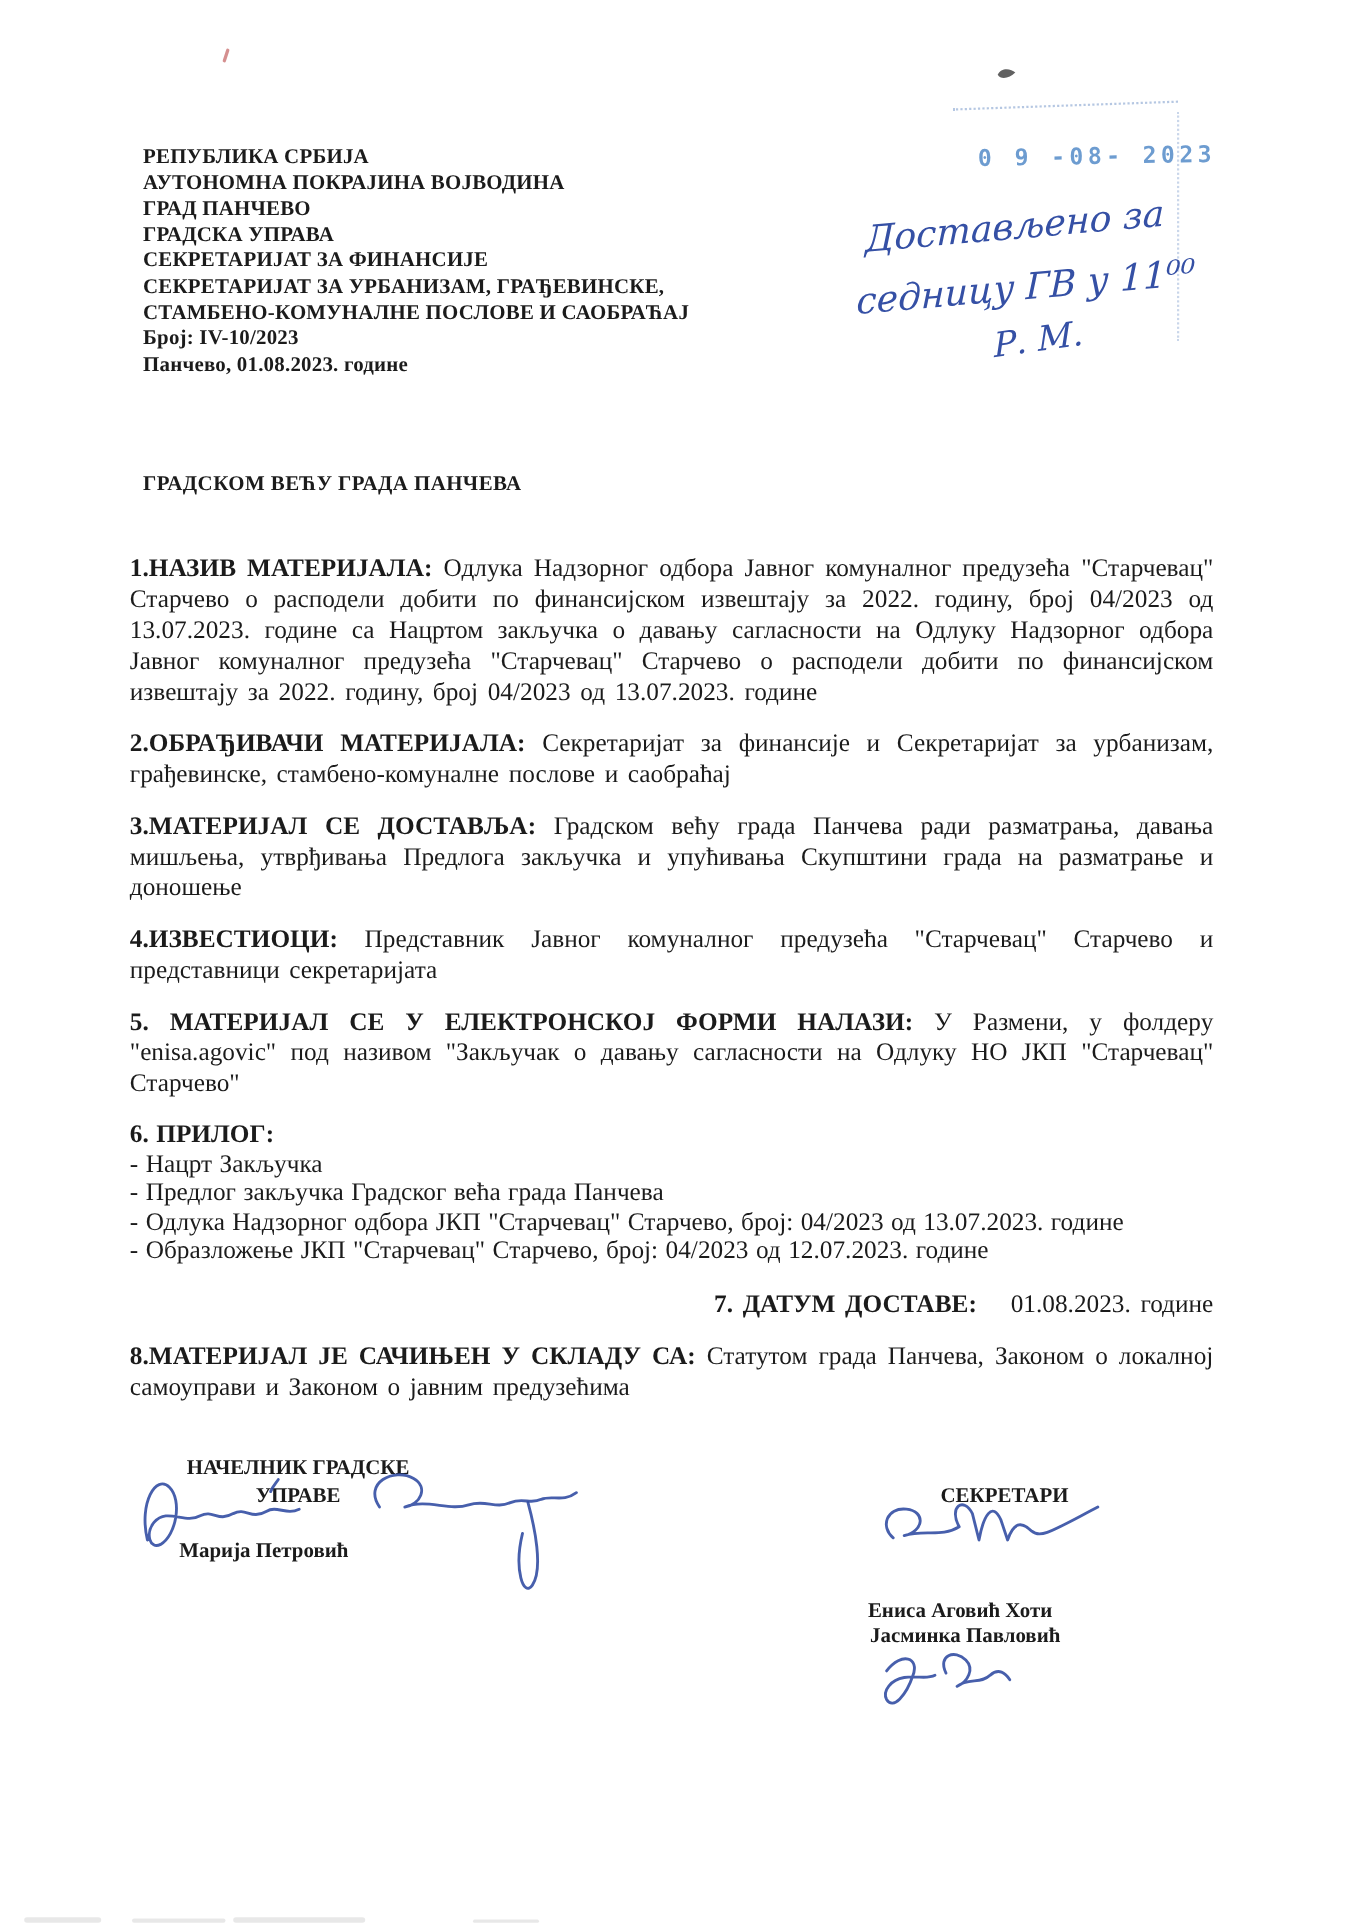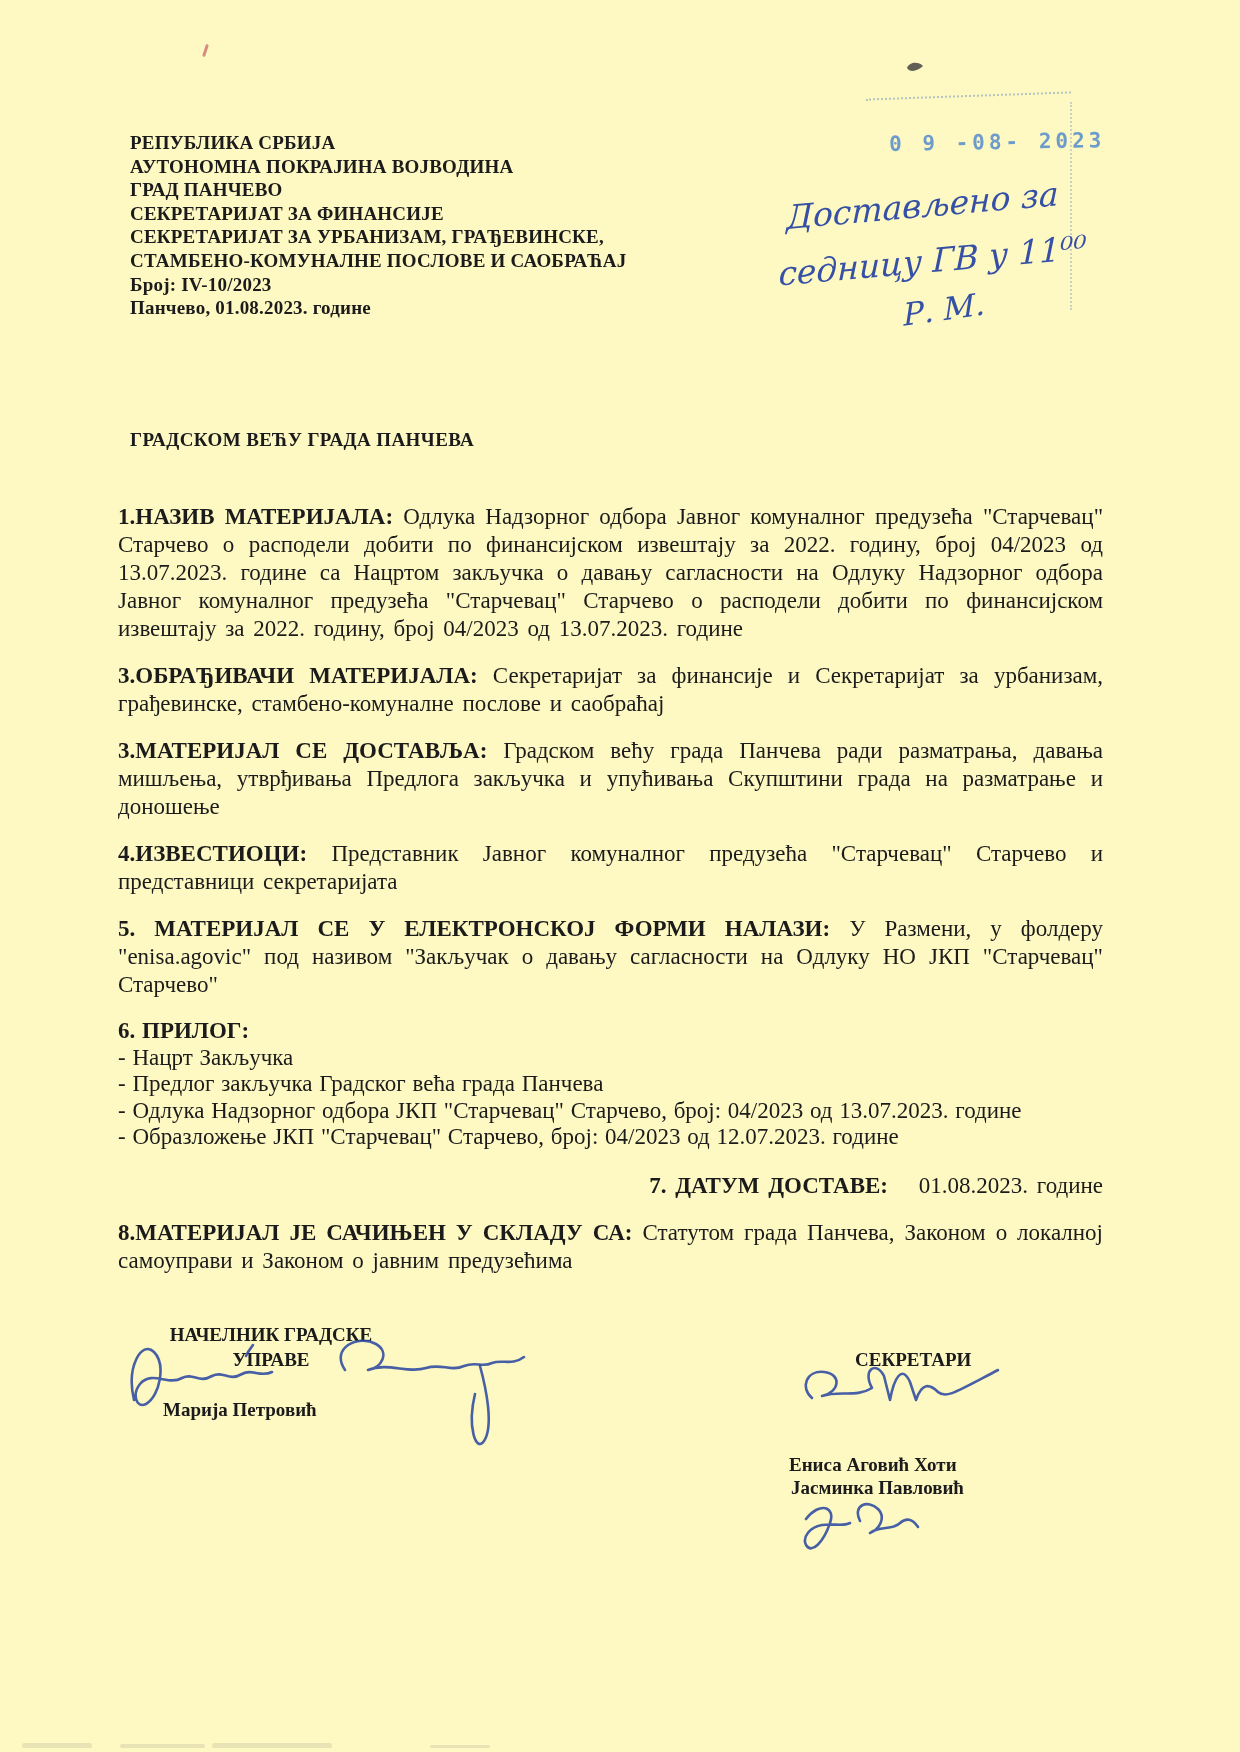--- a/index.html
+++ b/index.html
@@ -1,18 +1,18 @@
 <!DOCTYPE html>
 <html><head>
 <meta charset="utf-8">
 <style>
   html,body { margin:0; padding:0; background:#e8e8e8; }
   .page {
     position:relative; width:1240px; height:1752px; margin:0 auto;
-    background:#fef9c3; overflow:hidden;
+    background:#ffffff; overflow:hidden;
     font-family:"Liberation Serif", serif; color:#1b1b1b;
   }
 
   
   .header {
     position:absolute; left:130px; top:131px;
     font-size:19px; font-weight:bold; line-height:23.6px; letter-spacing:0.2px;
     white-space:nowrap;
   }
 
@@ -103,20 +103,21 @@
 
   <div class="red-tick"></div>
   <svg class="ink-blot" width="18" height="14" viewBox="0 0 18 14">
     <path d="M1,8 C4,1 13,2 17,6 C12,11 4,13 1,8 Z" fill="#3a3a3a"></path>
   </svg>
 
   <div class="header">
     <div>РЕПУБЛИКА СРБИЈА</div>
     <div>АУТОНОМНА ПОКРАЈИНА ВОЈВОДИНА</div>
     <div>ГРАД ПАНЧЕВО</div>
+    <div>ГРАДСКА УПРАВА</div>
     <div>СЕКРЕТАРИЈАТ ЗА ФИНАНСИЈЕ</div>
     <div>СЕКРЕТАРИЈАТ ЗА УРБАНИЗАМ, ГРАЂЕВИНСКЕ,</div>
     <div>СТАМБЕНО-КОМУНАЛНЕ ПОСЛОВЕ И САОБРАЋАЈ</div>
     <div>Број: IV-10/2023</div>
     <div>Панчево, 01.08.2023. године</div>
   </div>
 
   <div class="stamp-edge-top"></div>
   <div class="stamp-edge-right"></div>
   <div class="stamp-date">0 9 -08- 2023</div>
@@ -125,21 +126,21 @@
   <div class="hand hand-3">Р. М.</div>
 
   <div class="addressee">ГРАДСКОМ ВЕЋУ ГРАДА ПАНЧЕВА</div>
 
   <div class="body-flow">
     <p>
       <span class="para-label">1.НАЗИВ МАТЕРИЈАЛА:</span>
       <span>Одлука Надзорног одбора Јавног комуналног предузећа "Старчевац" Старчево о расподели добити по финансијском извештају за 2022. годину, број 04/2023 од 13.07.2023. године са Нацртом закључка о давању сагласности на Одлуку Надзорног одбора Јавног комуналног предузећа "Старчевац" Старчево о расподели добити по финансијском извештају за 2022. годину, број 04/2023 од 13.07.2023. године</span>
     </p>
     <p>
-      <span class="para-label">3.ОБРАЂИВАЧИ МАТЕРИЈАЛА:</span>
+      <span class="para-label">2.ОБРАЂИВАЧИ МАТЕРИЈАЛА:</span>
       <span>Секретаријат за финансије и Секретаријат за урбанизам, грађевинске, стамбено-комуналне послове и саобраћај</span>
     </p>
     <p>
       <span class="para-label">3.МАТЕРИЈАЛ СЕ ДОСТАВЉА:</span>
       <span>Градском већу града Панчева ради разматрања, давања мишљења, утврђивања Предлога закључка и упућивања Скупштини града на разматрање и доношење</span>
     </p>
     <p>
       <span class="para-label">4.ИЗВЕСТИОЦИ:</span>
       <span>Представник Јавног комуналног предузећа "Старчевац" Старчево и представници секретаријата</span>
     </p>

